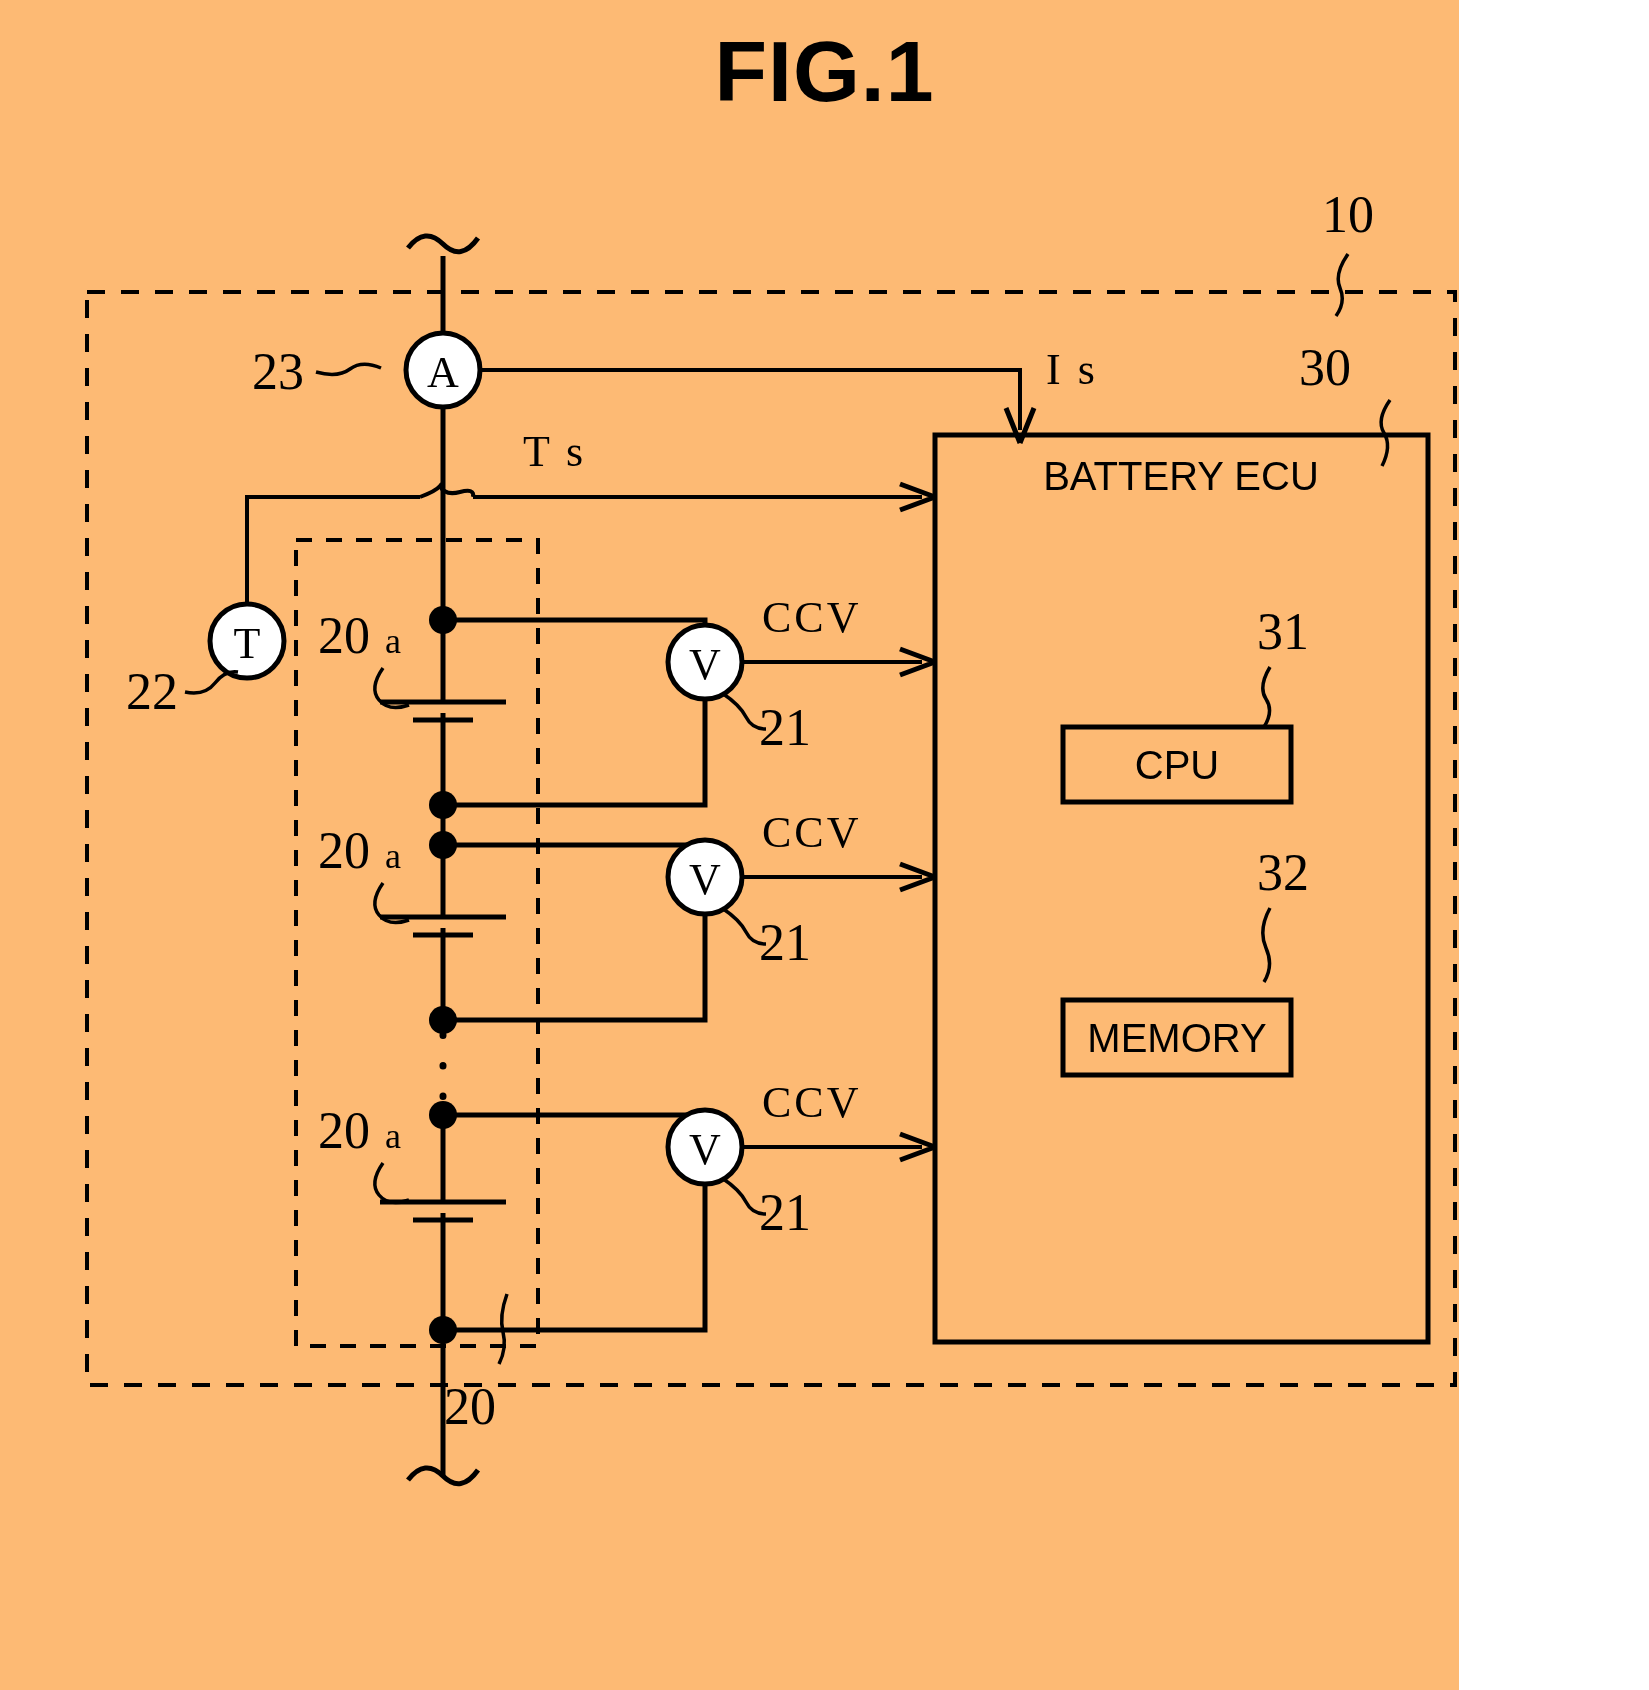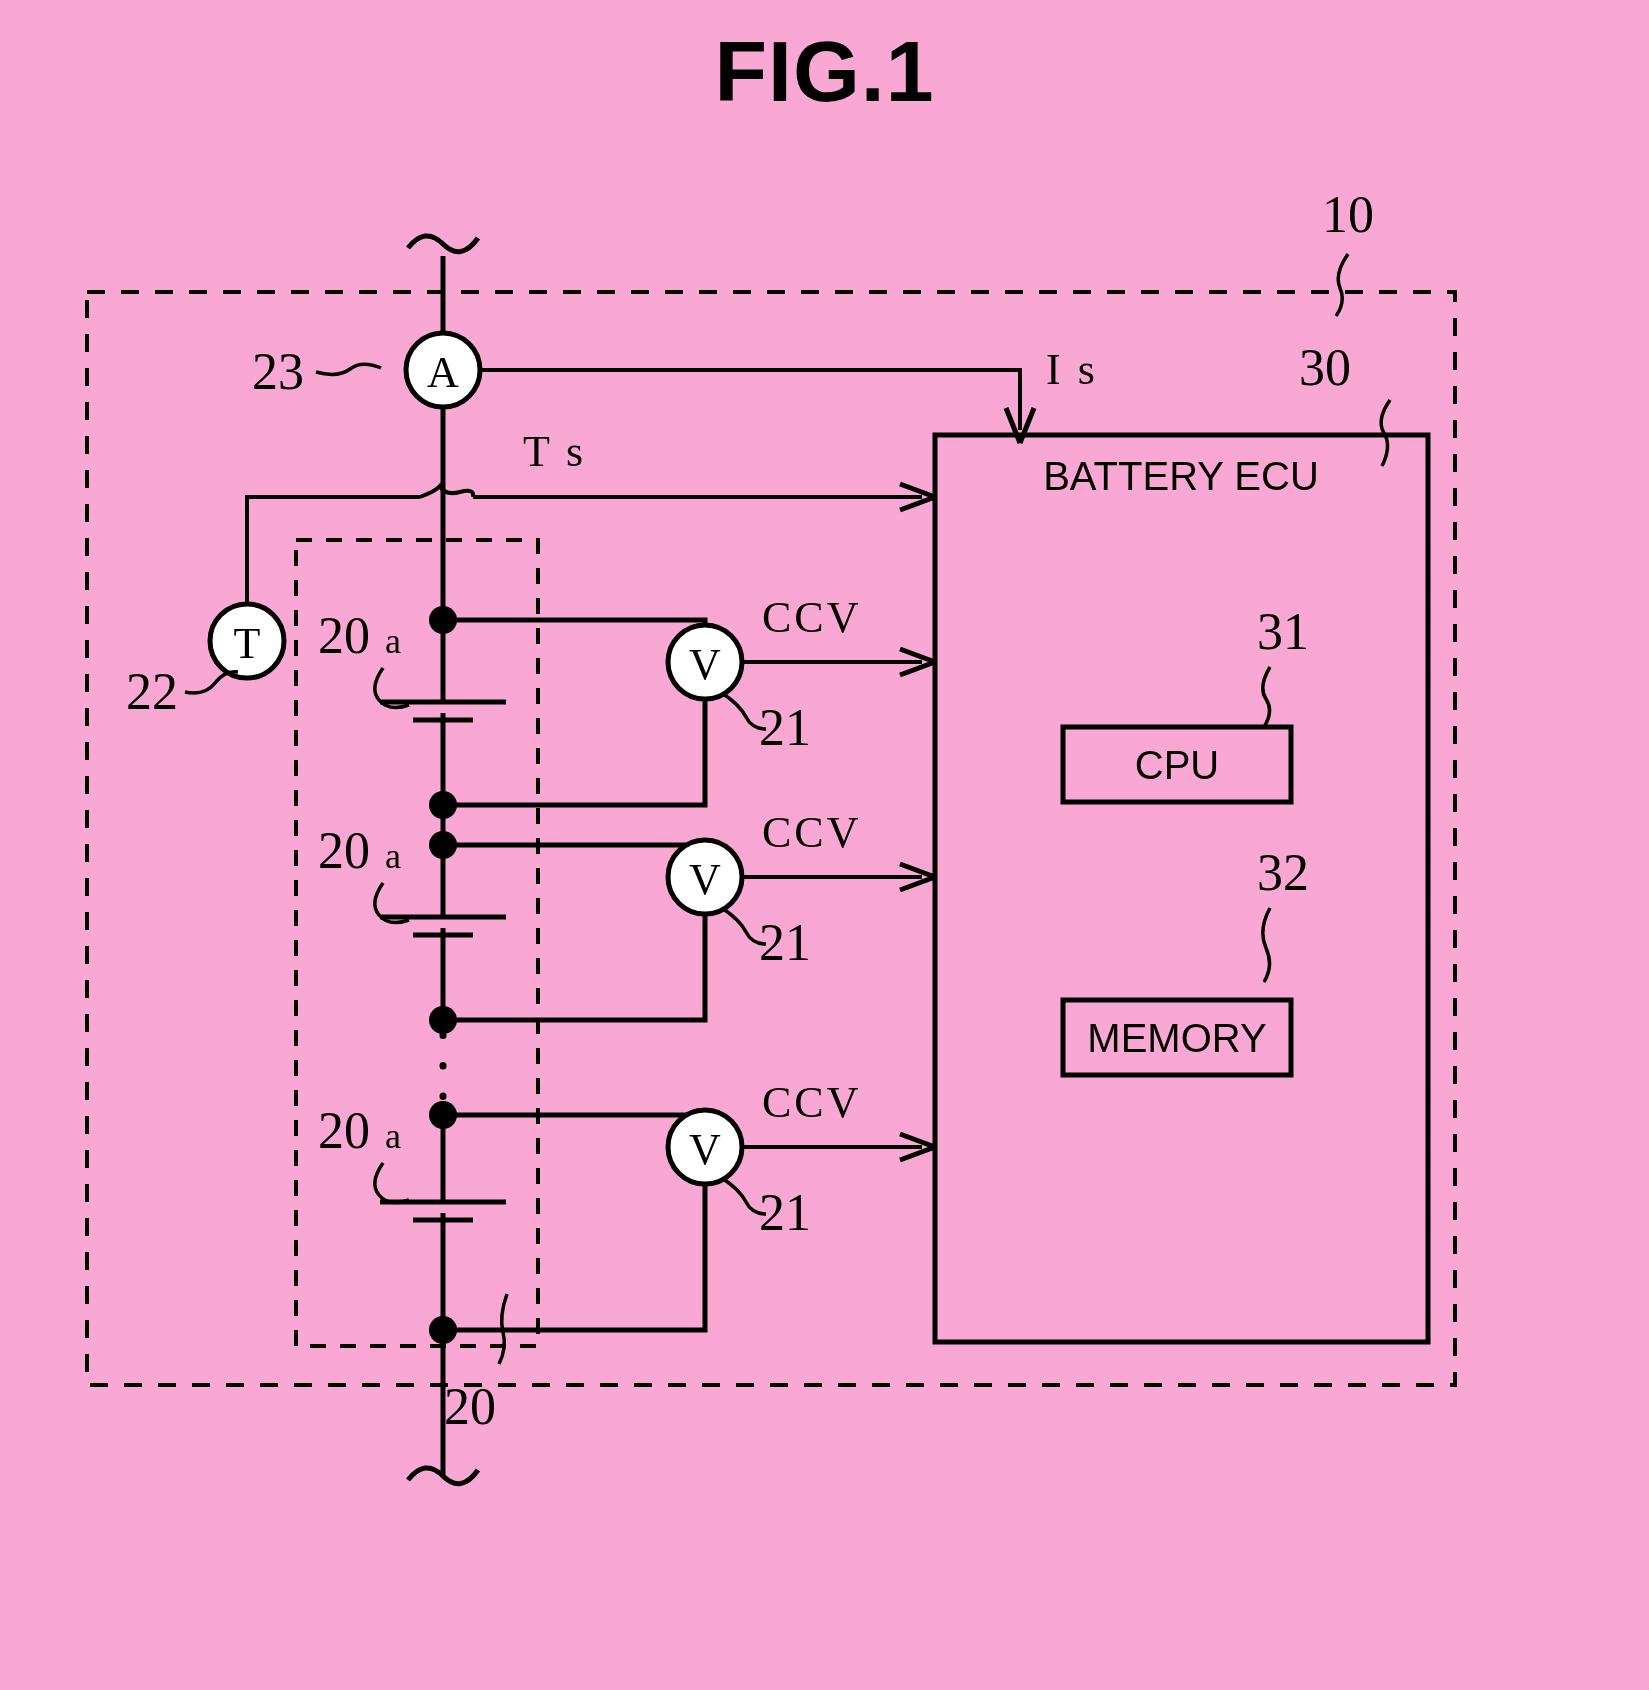--- a/index.html
+++ b/index.html
@@ -6,23 +6,23 @@
     margin: 0;
     padding: 0;
     background: #ffffff;
   }
   body {
     font-family: "Liberation Sans", sans-serif;
     color: #000000;
   }
   #page {
     position: relative;
-    width: 1649px;
+    width: 1459px;
     height: 1690px;
-    background: #f9a8d4;
+    background: #fdba74;
     overflow: hidden;
   }
   #fig-svg {
     position: absolute;
     left: 0;
     top: 0;
     width: 1649px;
     height: 1690px;
   }
   .fig-title {

